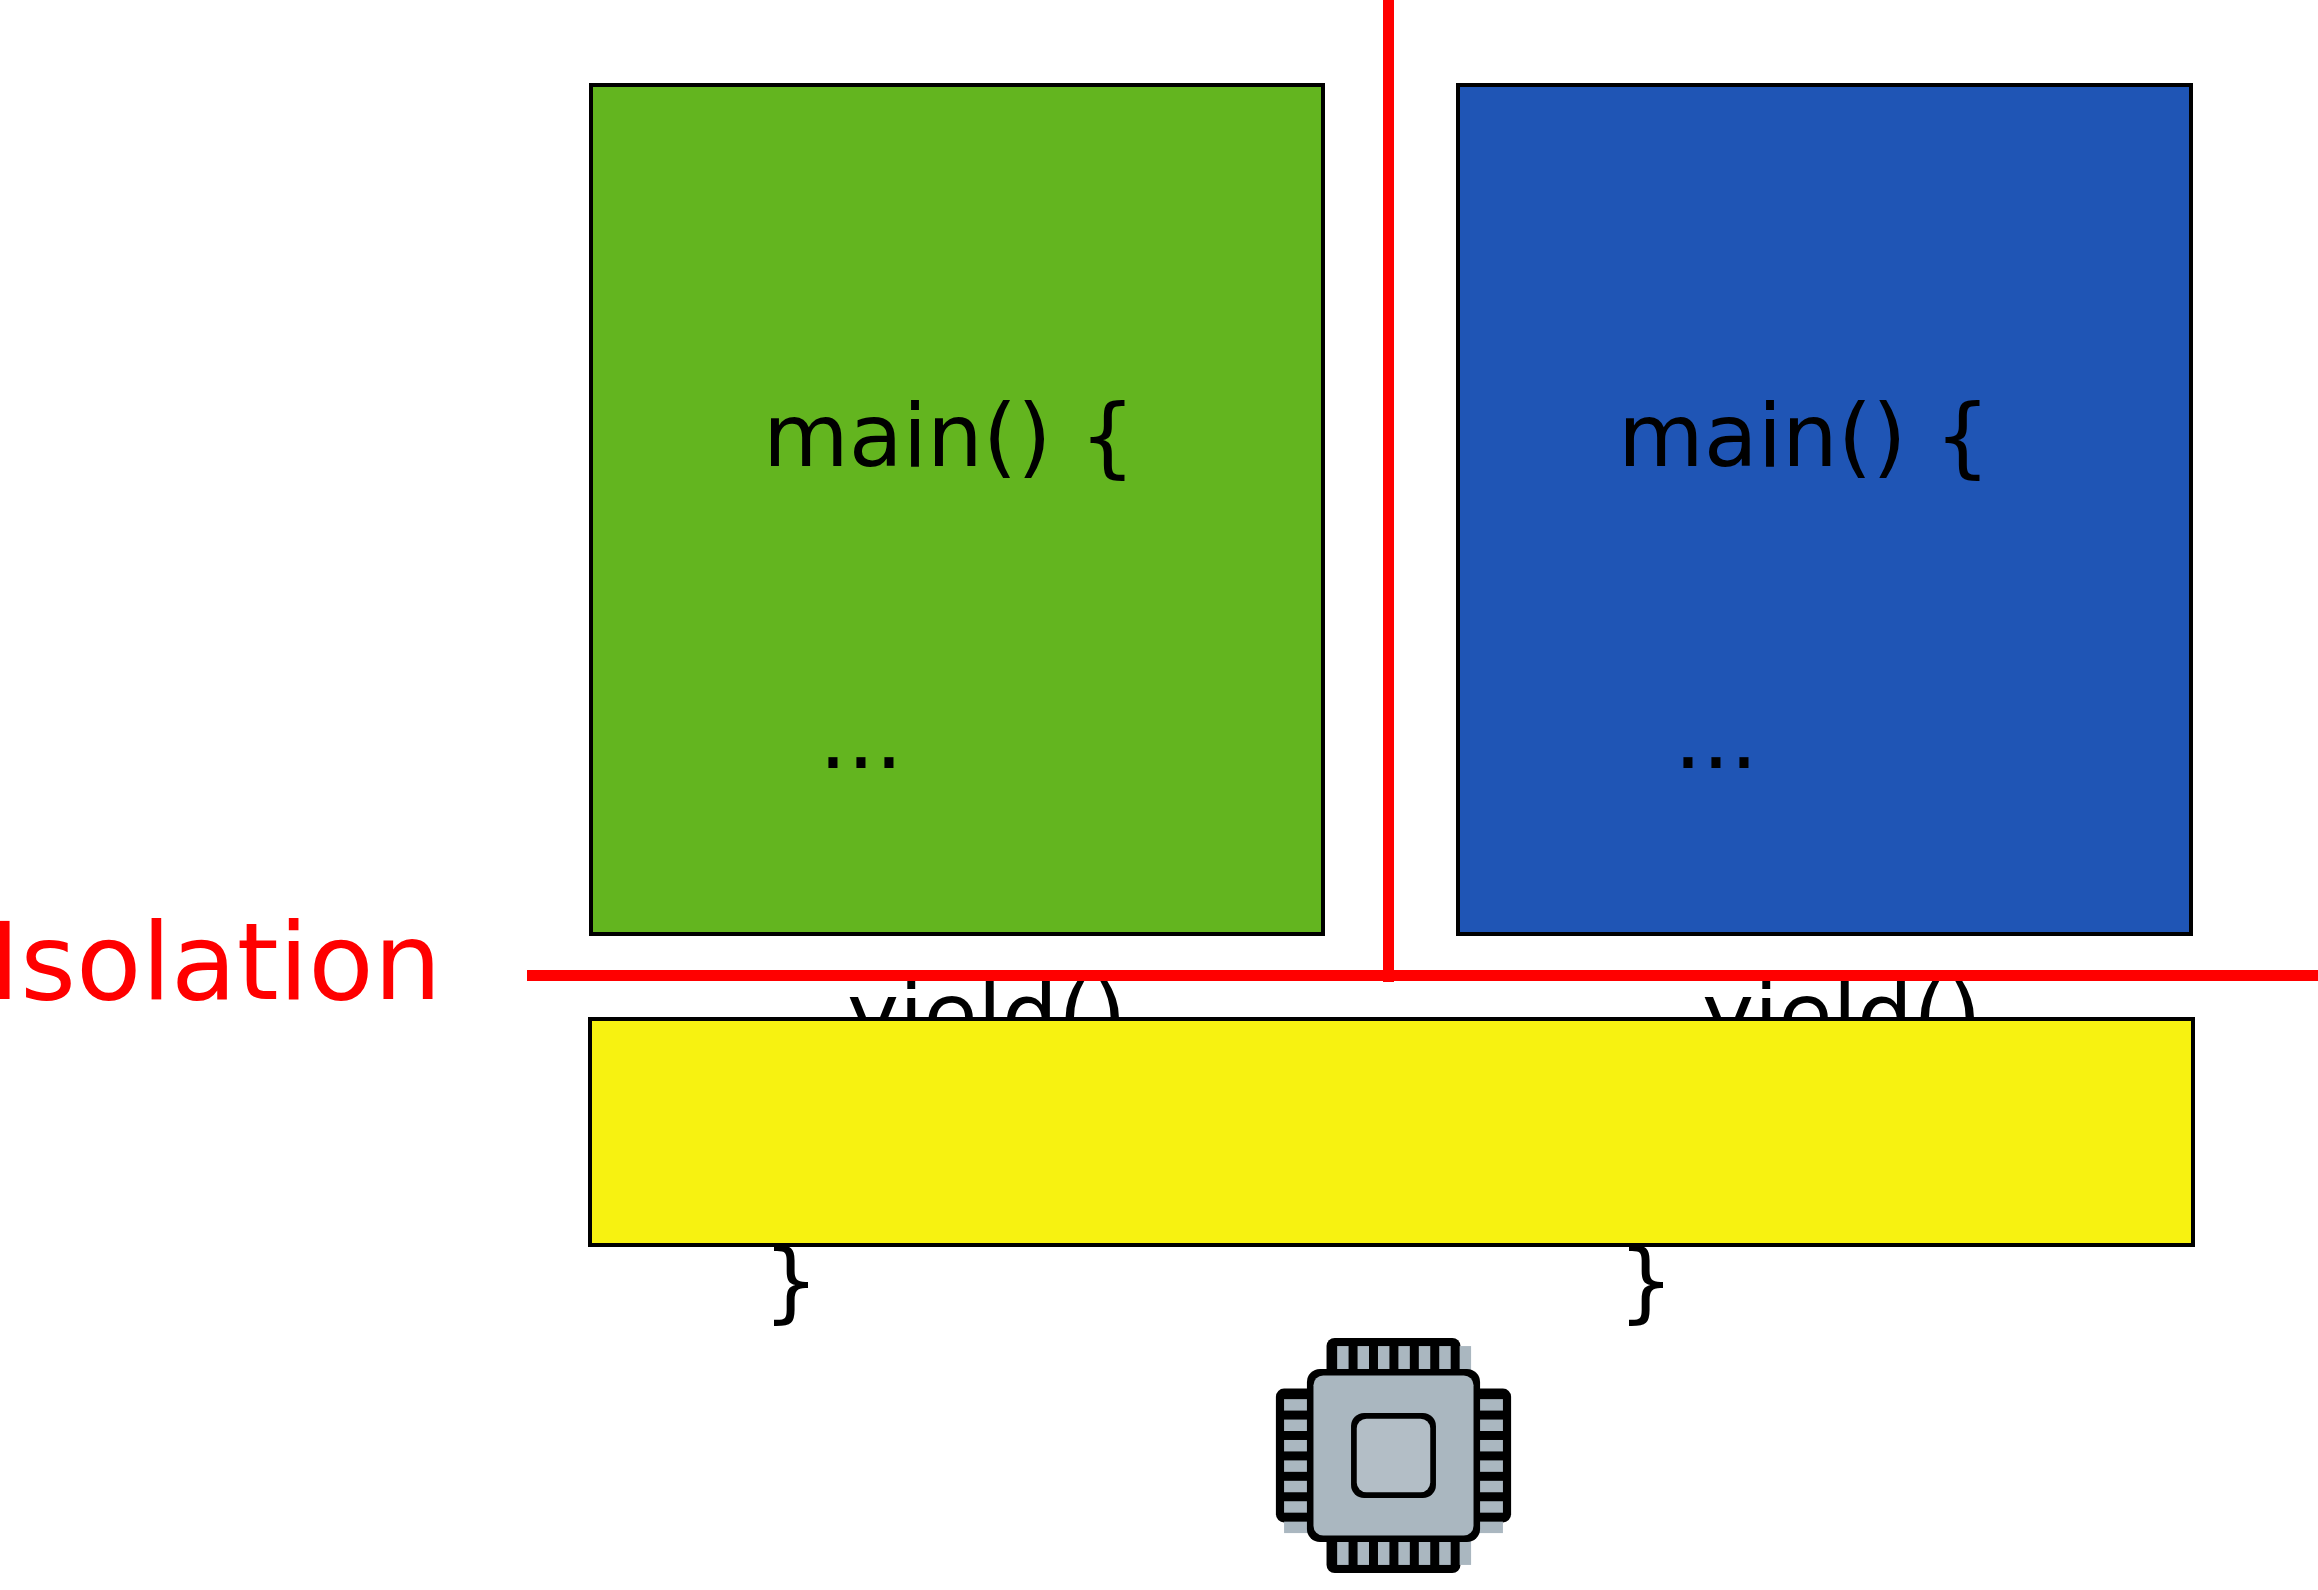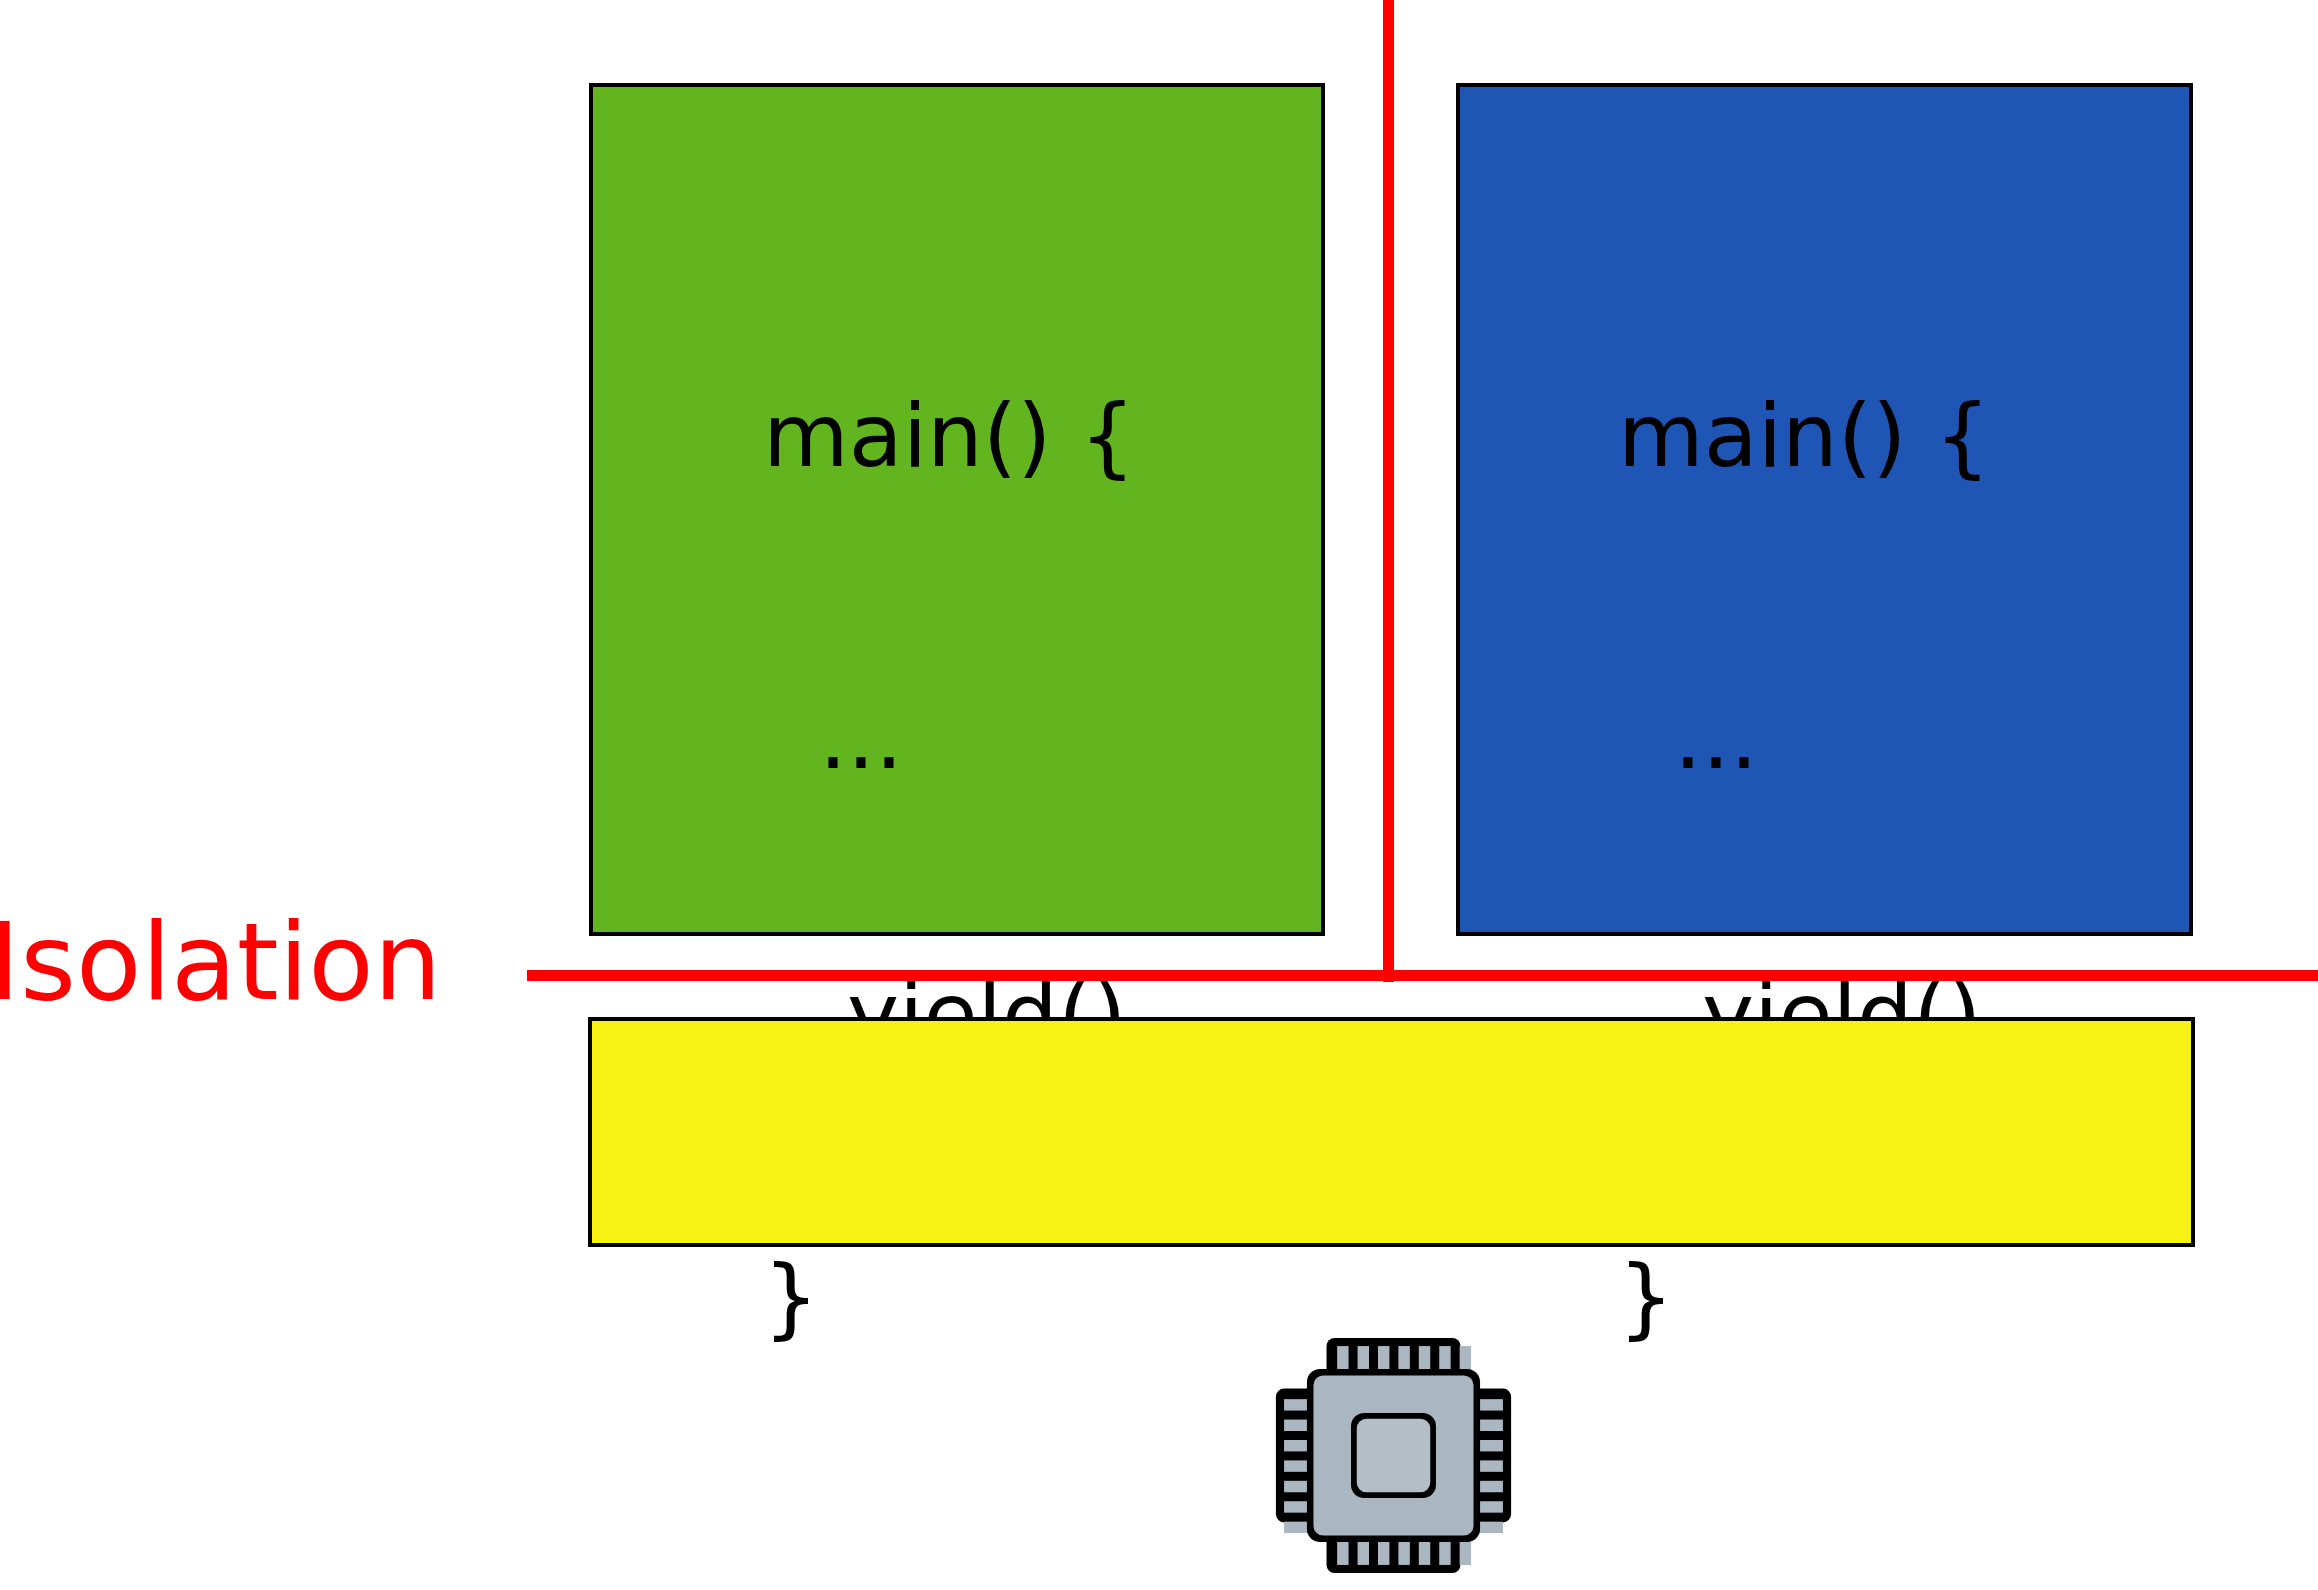--- a/index.html
+++ b/index.html
@@ -51,21 +51,21 @@
     font-size: 88px;
     line-height: 1.0;
     white-space: pre;
   }
   #green-task-box .code-block { padding-left: 170px; padding-top: 129px; }
   #blue-task-box  .code-block { padding-left: 158px; padding-top: 129px; }
 
   .code-line { display: block; white-space: pre; height: 88px; }
   .code-line.l-main  { margin-bottom: 38px; }
   .code-line.l-dots  { margin-bottom: 13px; }
-  .code-line.l-yield { margin-bottom: 18px; }
+  .code-line.l-yield { margin-bottom: 2px; }
 
   
   #shared-runtime-bar {
     position: absolute;
     left: 588px;
     top: 1017px;
     width: 1607px;
     height: 230px;
     box-sizing: border-box;
     border: 4.9px solid #000000;

